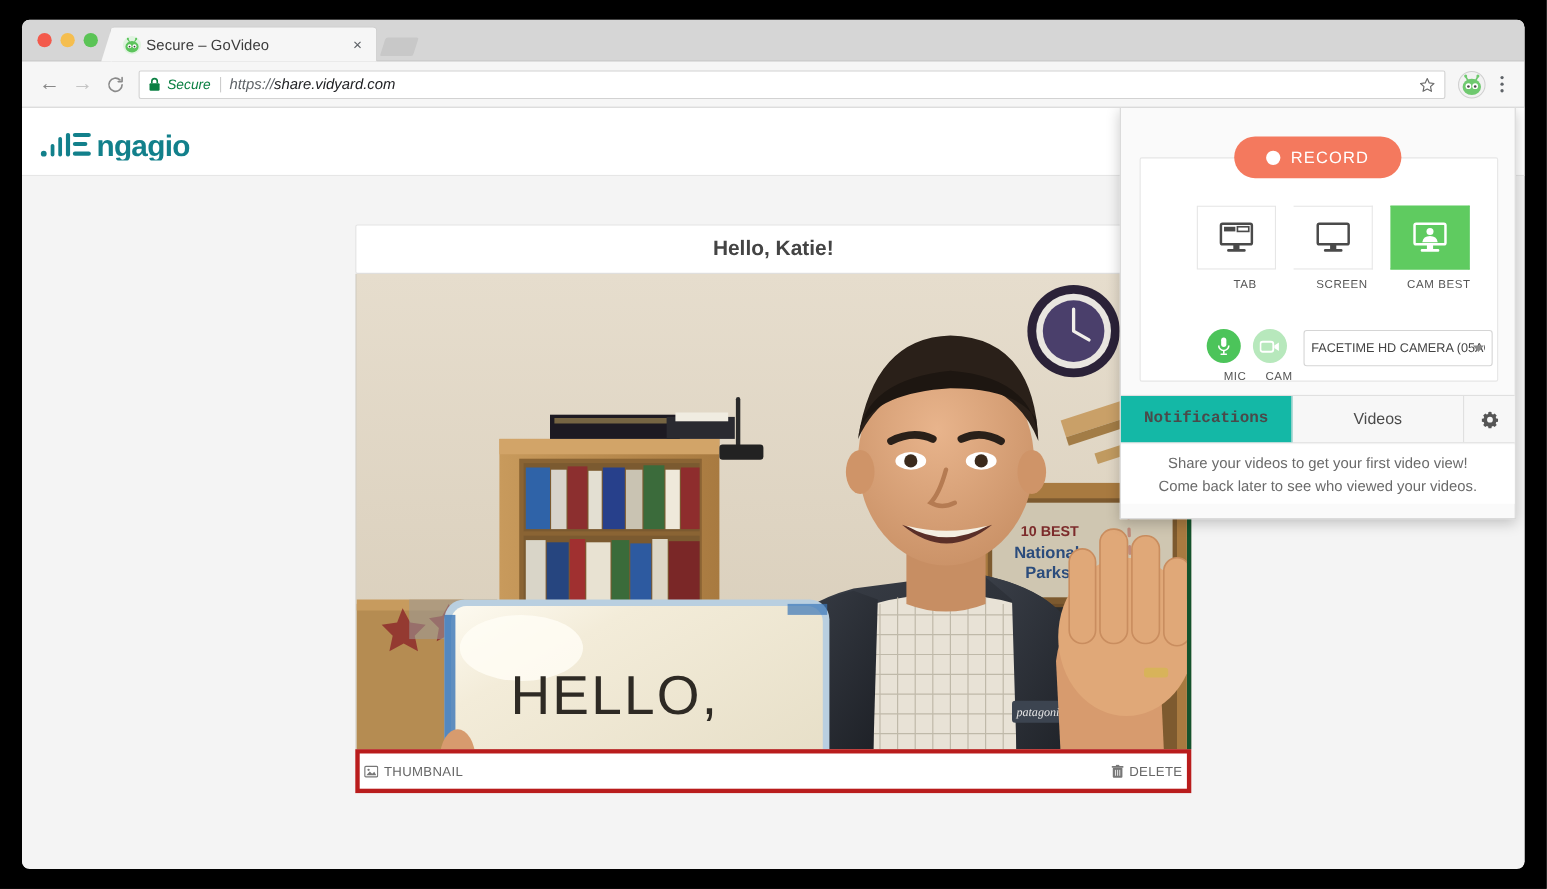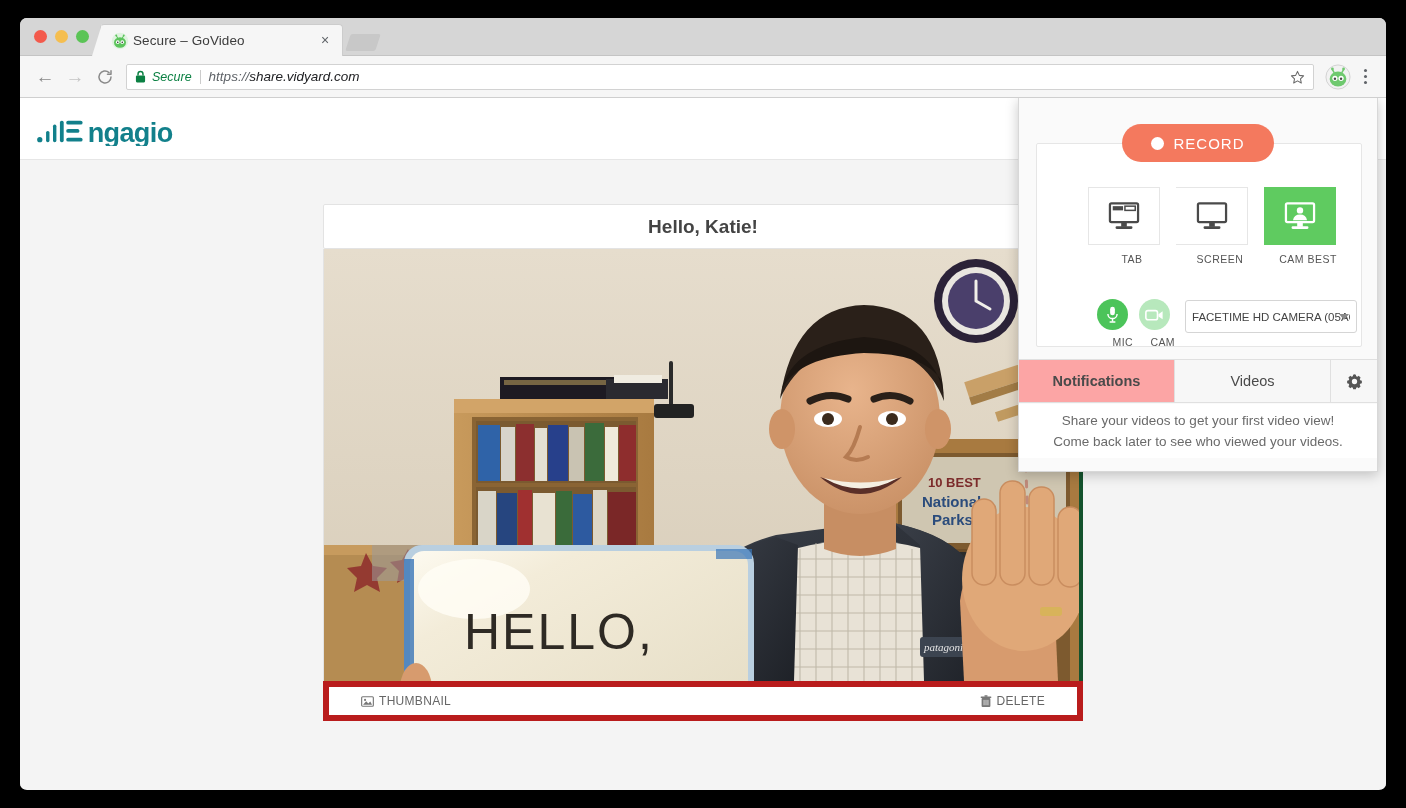--- a/index.html
+++ b/index.html
@@ -162,23 +162,23 @@
     position: relative;
     overflow: hidden;
     background: #cfc3ae;
     border-left: 1px solid #e3e3e3;
     border-right: 4px solid #14532d;
   }
 
   .actions-bar {
     height: 40px;
     background: #fff;
-    border: 6px solid #b91c1c;
+    border: 4px solid #b91c1c;
     display: flex; align-items: center; justify-content: space-between;
-    padding: 0 32px;
+    padding: 0 4px;
   }
   .action-btn {
     display: flex; align-items: center; gap: 5px;
     font-size: 12px; color: #666; letter-spacing: .3px;
     cursor: pointer;
   }
 
   
   .ext-popup {
     position: absolute;
@@ -279,21 +279,21 @@
     border-bottom: 1px solid #e0e0e0;
     background: #f7f7f7;
   }
   .ptab {
     flex: 1;
     display: flex; align-items: center; justify-content: center;
     font-size: 14.5px; color: #4a4a4a;
     cursor: pointer;
     border-right: 1px solid #e0e0e0;
   }
-  .ptab.active { background: #fca5a5; font-weight: bold; }
+  .ptab.active { background: #14b8a6; font-weight: bold; font-family: Liberation Mono, monospace; }
   .gear-cell {
     width: 46px;
     display:flex; align-items:center; justify-content:center;
     cursor: pointer;
   }
 
   .notif-body {
     position: absolute; left: 0; top: 306px;
     width: 100%; height: 54px;
     background: #fff;

